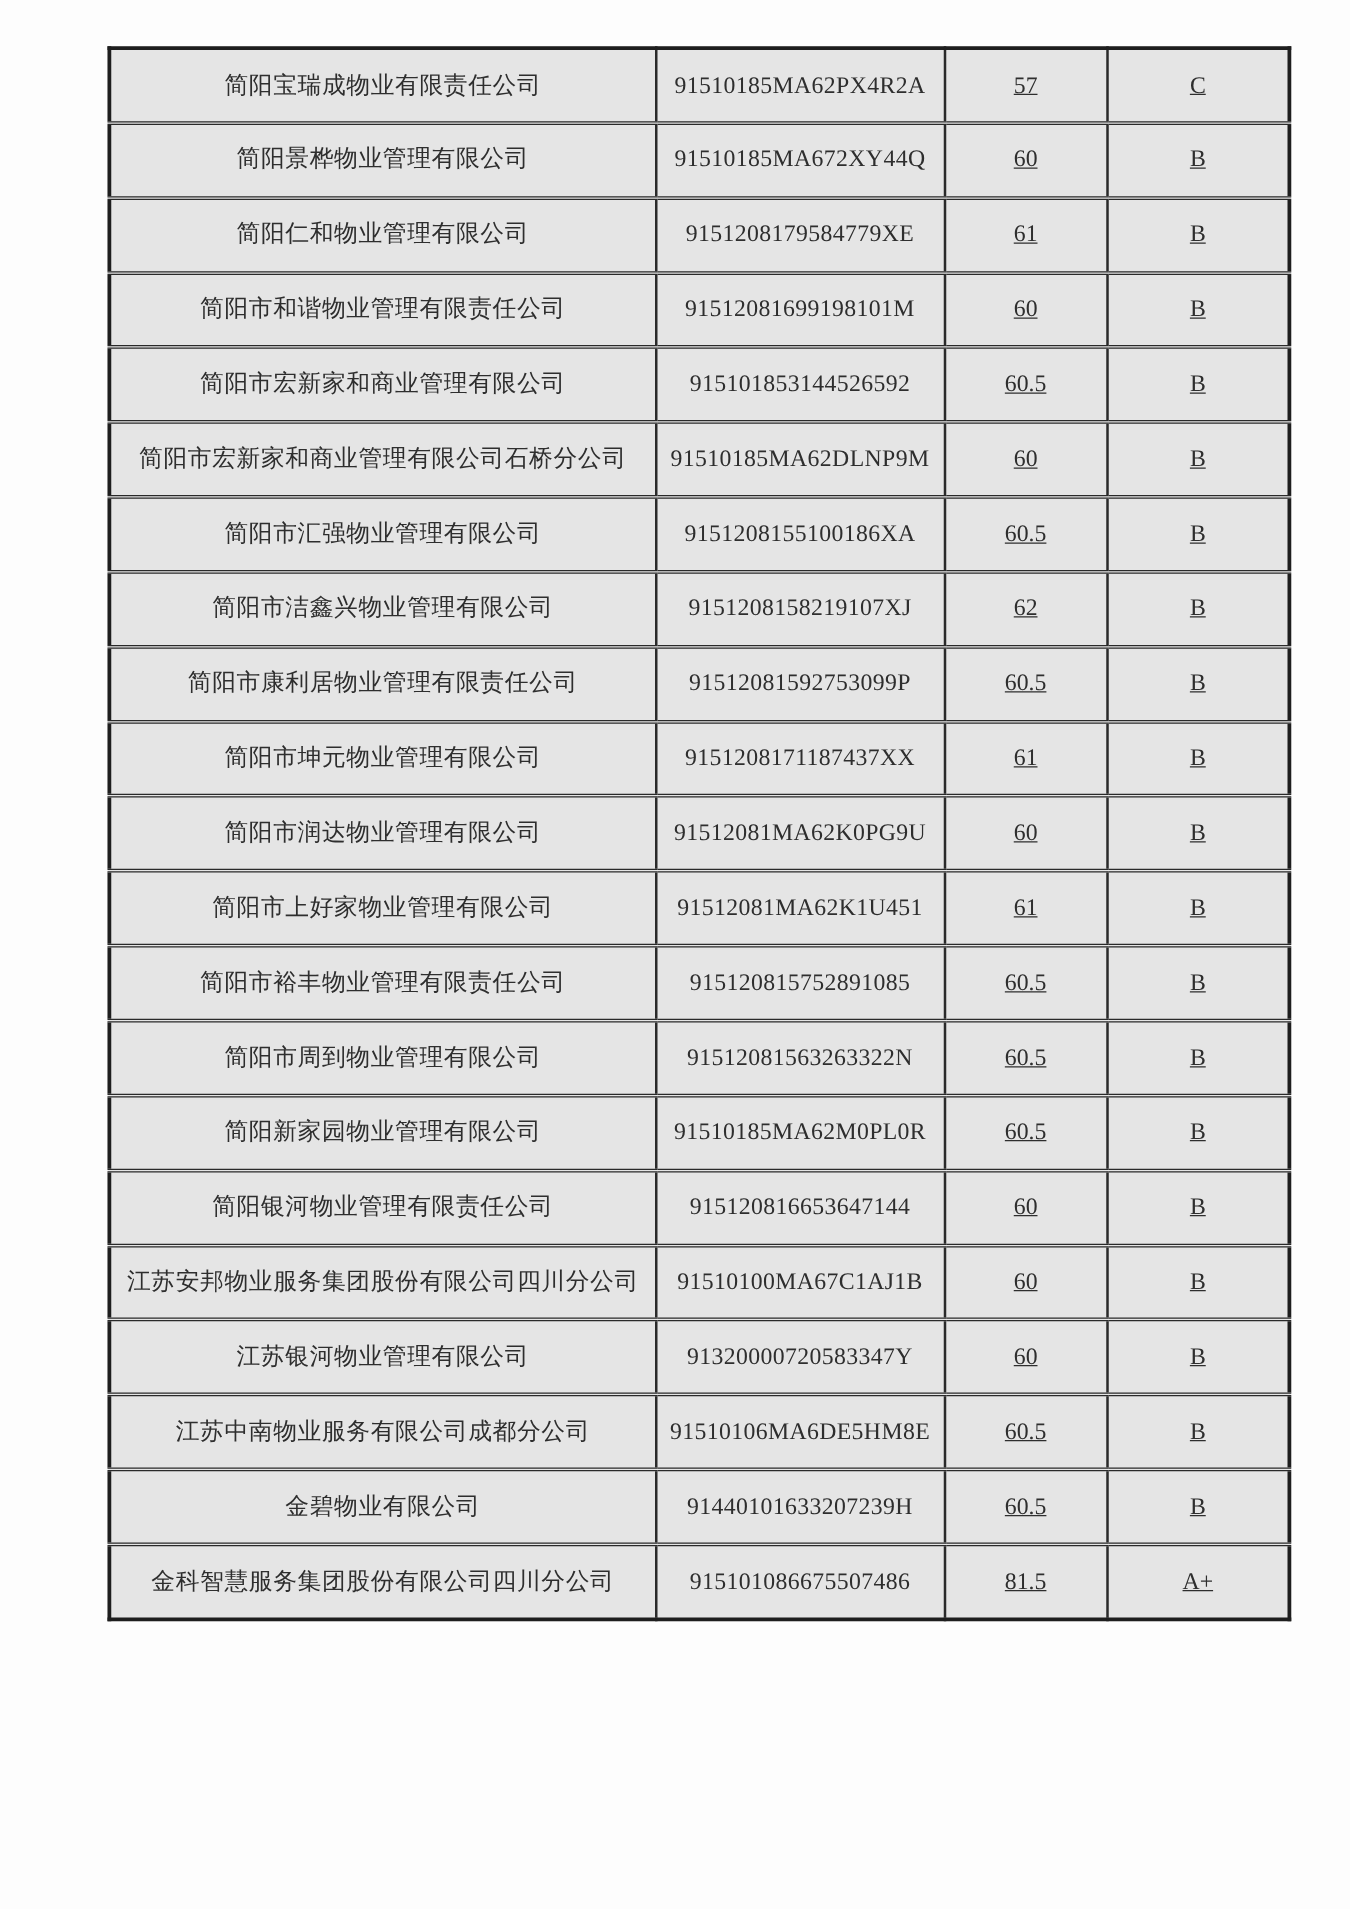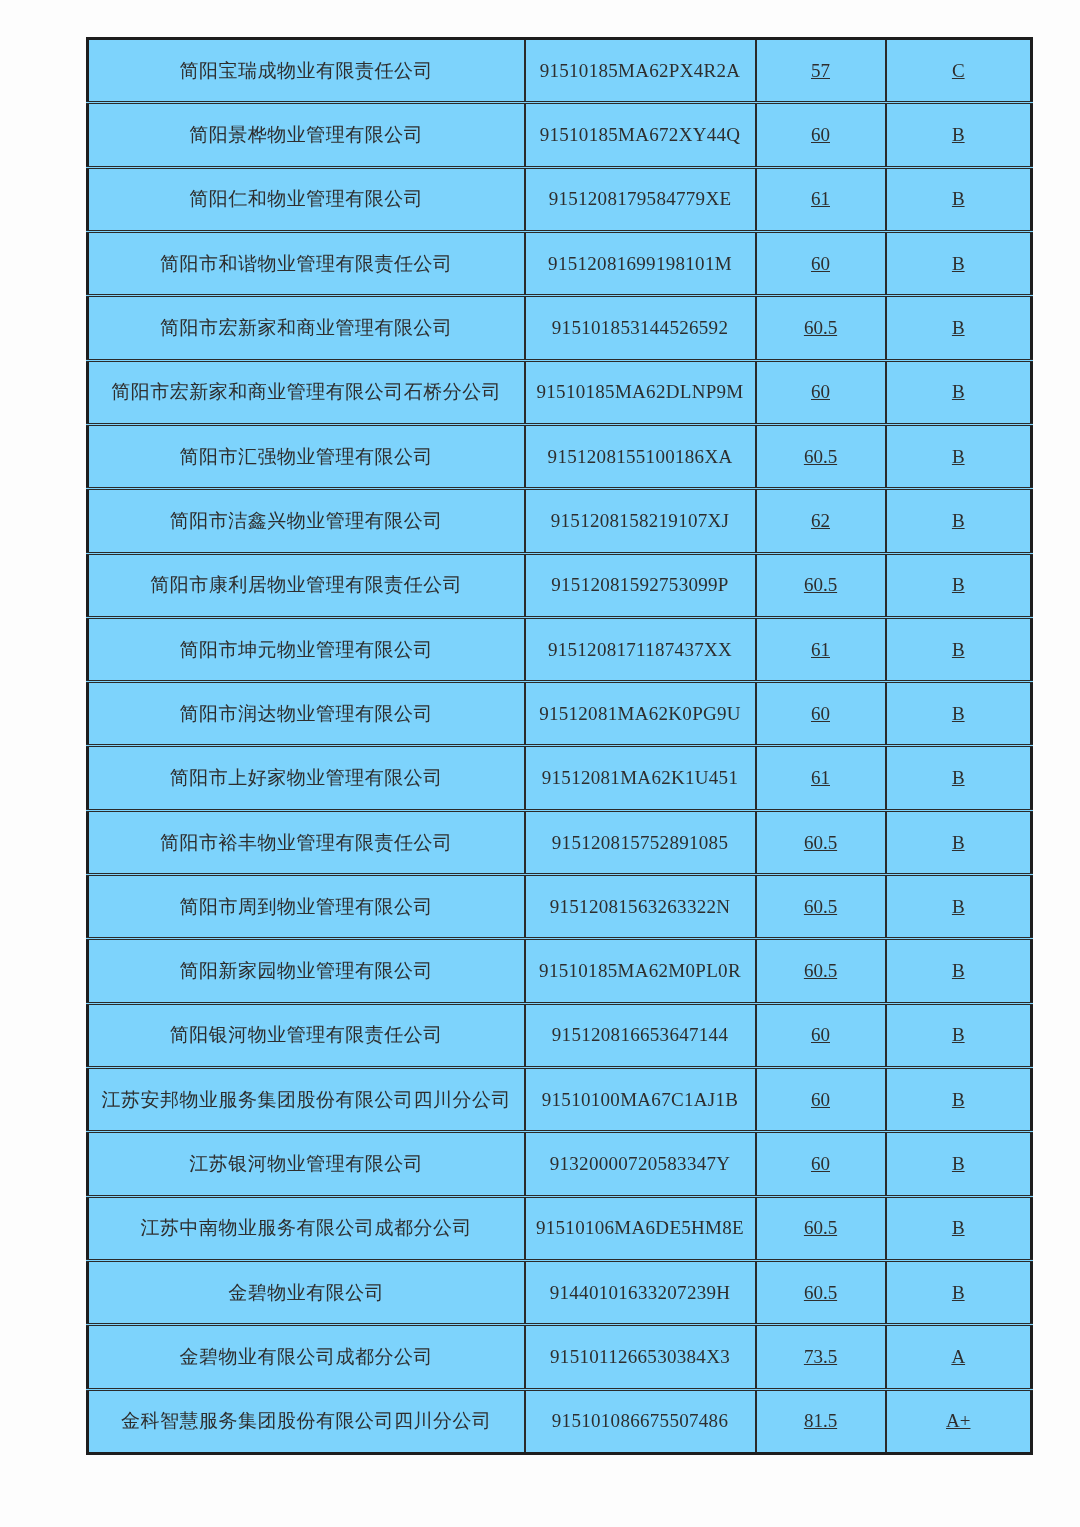--- a/index.html
+++ b/index.html
@@ -17,24 +17,24 @@
   .page {
     position: absolute;
     inset: 0;
     background: #fdfdfd;
   }
   table.rating-table {
     position: absolute;
     left: 86px;
     top: 37px;
     width: 944px;
-    height: 1418px;
+    height: 1260px;
     border-collapse: collapse;
     table-layout: fixed;
-    background: #7dd3fc;
+    background: #e5e5e5;
     border: 3px solid #1e1e1e;
   }
   table.rating-table td {
     border-left: 2px solid #2a2a2a;
     border-top: 3px double #2a2a2a;
     text-align: center;
     vertical-align: middle;
     padding: 0 6px;
     font-size: 19px;
     line-height: 1.25;
@@ -177,26 +177,20 @@
           <td class="col-score">60.5</td>
           <td class="col-grade">B</td>
         </tr>
         <tr>
           <td class="col-company">金碧物业有限公司</td>
           <td class="col-code">91440101633207239H</td>
           <td class="col-score">60.5</td>
           <td class="col-grade">B</td>
         </tr>
         <tr>
-          <td class="col-company">金碧物业有限公司成都分公司</td>
-          <td class="col-code">9151011266530384X3</td>
-          <td class="col-score">73.5</td>
-          <td class="col-grade">A</td>
-        </tr>
-        <tr>
           <td class="col-company">金科智慧服务集团股份有限公司四川分公司</td>
           <td class="col-code">915101086675507486</td>
           <td class="col-score">81.5</td>
           <td class="col-grade">A+</td>
         </tr>
       </tbody>
   </table>
 </div>
 
 </body></html>

